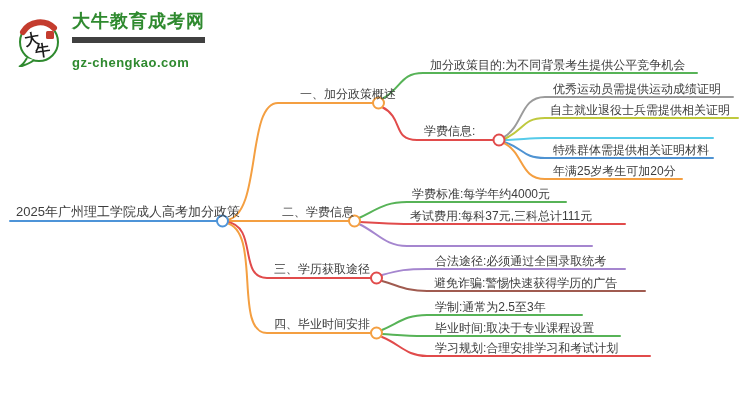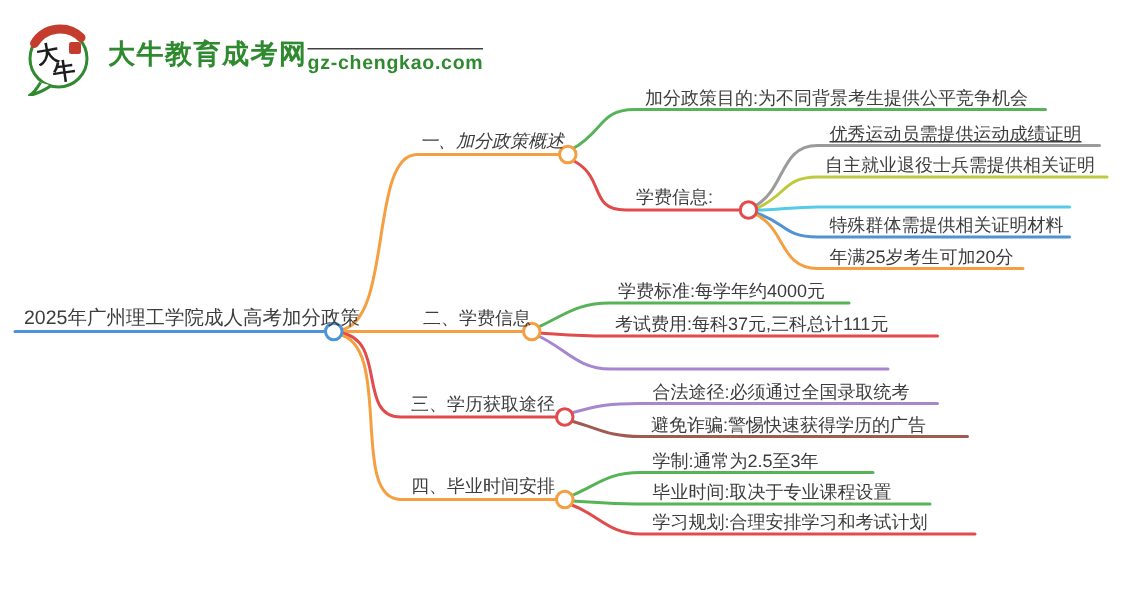--- a/index.html
+++ b/index.html
@@ -2,23 +2,23 @@
 <html><head>
 <meta charset="utf-8">
 <style>
   html,body{margin:0;padding:0;background:#fff;}
   .stage{
     position:relative;width:750px;height:410px;background:#fff;overflow:hidden;
     font-family:"Liberation Sans","DejaVu Sans",sans-serif;
   }
   
   .logo{position:absolute;left:14px;top:12px;display:flex;align-items:center;gap:8px;cursor:pointer;}
-  .logo-text{display:flex;flex-direction:row;line-height:1.1;}
+  .logo-text{display:flex;flex-direction:column;line-height:1.1;}
   .logo-name{font-size:18px;font-weight:bold;letter-spacing:1px;}
-  .logo-domain{font-size:13px;font-weight:bold;letter-spacing:.5px;border-top:1px solid #404040;margin-top:5px;padding-top:2px;}
+  .logo-domain{font-size:13px;font-weight:bold;letter-spacing:.5px;border-top:6px solid #404040;margin-top:5px;padding-top:13px;}
   
   .edges{position:absolute;left:0;top:0;}
   .node-label{
     position:absolute;color:#3d3d3d;font-size:12px;line-height:15px;white-space:nowrap;cursor:default;
   }
   .root-label{font-size:13px;line-height:16px;}
 </style>
 </head>
 <body>
 
@@ -73,24 +73,24 @@
       <circle cx="378.5" cy="103" r="5.5" fill="#fff" stroke="#f49f41"></circle>
       <circle cx="499" cy="140" r="5.5" fill="#fff" stroke="#e14b4b"></circle>
       <circle cx="354.5" cy="221" r="5.5" fill="#fff" stroke="#f49f41"></circle>
       <circle cx="376.5" cy="278" r="5.5" fill="#fff" stroke="#e14b4b"></circle>
       <circle cx="376.5" cy="333" r="5.5" fill="#fff" stroke="#f49f41"></circle>
     </g>
   </svg>
 
   <div class="node-label root-label" style="left:16px;top:204px;">2025年广州理工学院成人高考加分政策</div>
 
-  <div class="node-label" style="left:280px;top:87px;font-style:italic;">一、加分政策概述</div>
+  <div class="node-label" style="left:300px;top:87px;">一、加分政策概述</div>
   <div class="node-label" style="left:430px;top:58px;">加分政策目的:为不同背景考生提供公平竞争机会</div>
   <div class="node-label" style="left:424px;top:124px;">学费信息:</div>
-  <div class="node-label" style="left:553px;top:82px;text-decoration:underline;">优秀运动员需提供运动成绩证明</div>
+  <div class="node-label" style="left:553px;top:82px;">优秀运动员需提供运动成绩证明</div>
   <div class="node-label" style="left:550px;top:103px;">自主就业退役士兵需提供相关证明</div>
   <div class="node-label" style="left:553px;top:143px;">特殊群体需提供相关证明材料</div>
   <div class="node-label" style="left:553px;top:164px;">年满25岁考生可加20分</div>
 
   <div class="node-label" style="left:282px;top:205px;">二、学费信息</div>
   <div class="node-label" style="left:412px;top:187px;">学费标准:每学年约4000元</div>
   <div class="node-label" style="left:410px;top:209px;">考试费用:每科37元,三科总计111元</div>
 
   <div class="node-label" style="left:274px;top:262px;">三、学历获取途径</div>
   <div class="node-label" style="left:435px;top:254px;">合法途径:必须通过全国录取统考</div>

